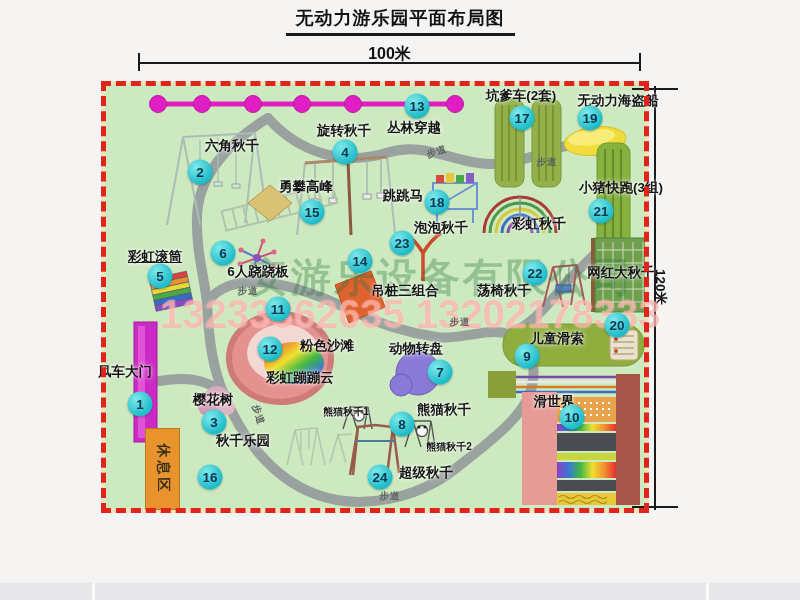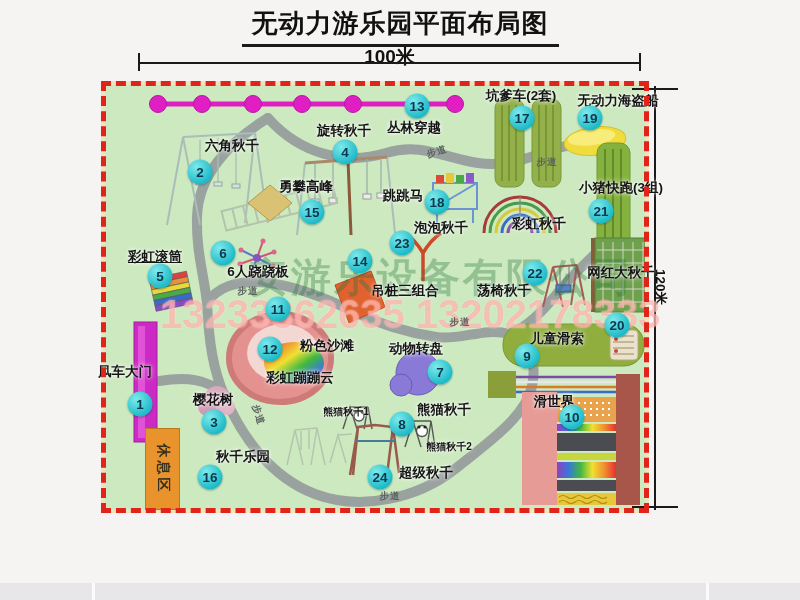--- a/index.html
+++ b/index.html
@@ -1,25 +1,25 @@
 <!DOCTYPE html>
 <html><head>
 <meta charset="utf-8">
 <style>
   html,body{margin:0;padding:0;background:#e9e9e9;}
   #stage{position:relative;width:800px;height:600px;background:#f5f4f2;overflow:hidden;
          font-family:"Liberation Sans","DejaVu Sans",sans-serif;}
   
   #title{position:absolute;top:6px;left:0;width:100%;text-align:center;z-index:4;}
-  #title span{display:inline-block;font-size:26px;font-weight:bold;color:#111;
+  #title span{display:inline-block;font-size:18px;font-weight:bold;color:#111;
               border-bottom:3px solid #1a1a1a;padding:0 10px 3px;letter-spacing:1px;}
   
   .dimline{position:absolute;background:#1a1a1a;z-index:4;}
   #dim-top-label{position:absolute;left:138px;top:44px;width:503px;text-align:center;
-                 font-size:19px;font-weight:bold;color:#111;z-index:4;}
+                 font-size:16px;font-weight:bold;color:#111;z-index:4;}
   #dim-right-label{position:absolute;left:642px;top:278px;font-size:13.5px;font-weight:bold;
                    color:#111;transform:rotate(90deg);transform-origin:center;z-index:4;white-space:nowrap;}
   
   #map{position:absolute;left:105px;top:85px;width:540px;height:424px;background:#cde9c0;
        box-shadow:0 0 0 4px #ece4c2;}
   #map-border{position:absolute;inset:-4px;border:5px dashed #e0241a;z-index:9;pointer-events:none;}
   #map svg{position:absolute;left:0;top:0;z-index:1;}
   .lbl{position:absolute;transform:translate(-50%,-50%);font-size:13.5px;font-weight:bold;color:#151515;
        white-space:nowrap;z-index:6;text-shadow:0 0 3px rgba(255,255,255,.9),0 0 6px rgba(255,255,255,.65);}
   .lbl.sm{font-size:10px;}
@@ -324,21 +324,21 @@
     <span class="lbl" style="left:153px;top:187px;">6人跷跷板</span>
     <span class="lbl" style="left:311px;top:264px;">动物转盘</span>
     <span class="lbl" style="left:339px;top:325px;">熊猫秋千</span>
     <span class="lbl" style="left:452px;top:254px;">儿童滑索</span>
     <span class="lbl" style="left:449px;top:317px;">滑世界</span>
     <span class="lbl" style="left:222px;top:237px;margin-top:24px;">粉色沙滩</span>
     <span class="lbl" style="left:195px;top:293px;">彩虹蹦蹦云</span>
     <span class="lbl" style="left:309px;top:43px;">丛林穿越</span>
     <span class="lbl" style="left:276px;top:206px;padding-left:48px;">吊桩三组合</span>
     <span class="lbl" style="left:201px;top:102px;">勇攀高峰</span>
-    <span class="lbl" style="left:132px;top:372px;padding-left:12px;">秋千乐园</span>
+    <span class="lbl" style="left:132px;top:356px;padding-left:12px;">秋千乐园</span>
     <span class="lbl" style="left:416px;top:11px;">坑爹车(2套)</span>
     <span class="lbl" style="left:298px;top:111px;">跳跳马</span>
     <span class="lbl" style="left:513px;top:16px;">无动力海盗船</span>
     <span class="lbl" style="left:516px;top:188px;">网红大秋千</span>
     <span class="lbl" style="left:516px;top:103px;">小猪快跑(3组)</span>
     <span class="lbl" style="left:399px;top:206px;">荡椅秋千</span>
     <span class="lbl" style="left:336px;top:143px;">泡泡秋千</span>
     <span class="lbl" style="left:321px;top:388px;">超级秋千</span>
     <span class="lbl" style="left:434px;top:139px;">彩虹秋千</span>
     <span class="lbl sm" style="left:241px;top:327px;">熊猫秋千1</span>

